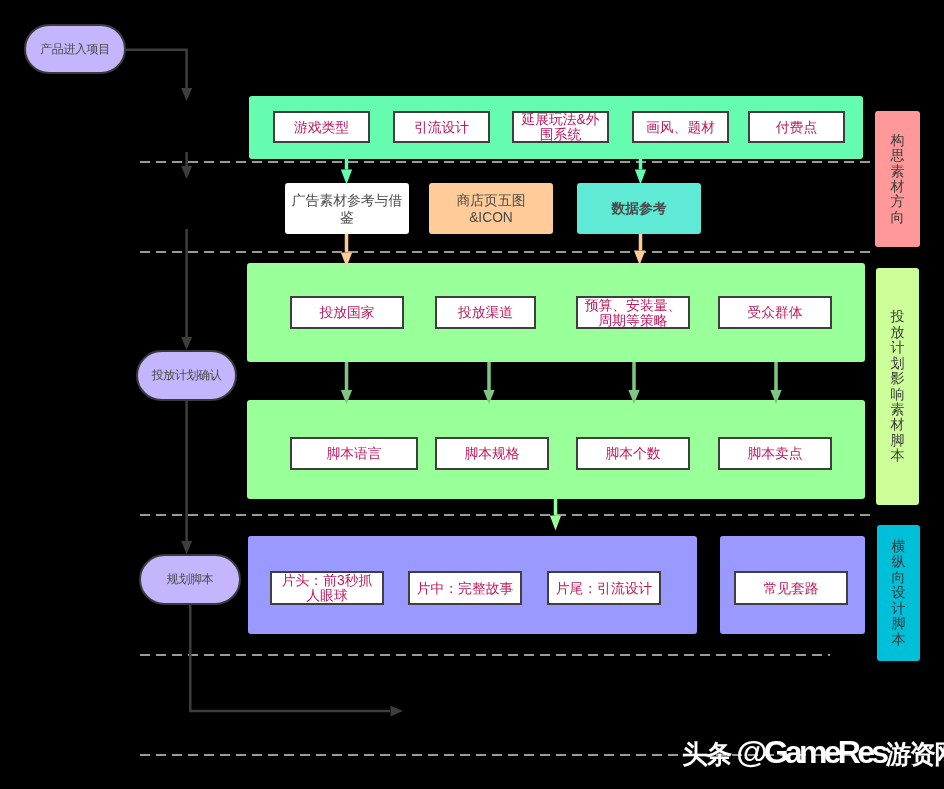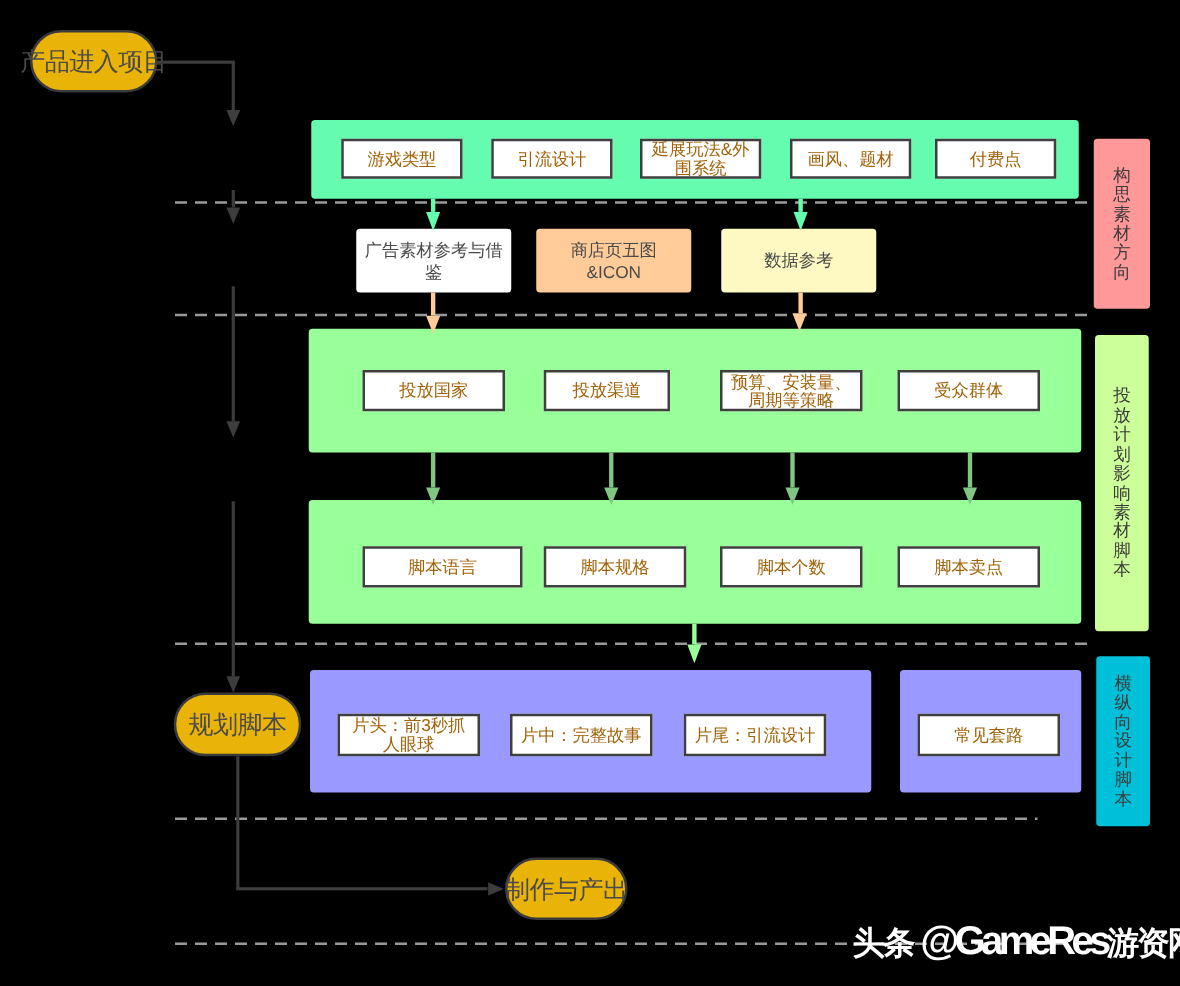--- a/index.html
+++ b/index.html
@@ -3,28 +3,28 @@
 <meta charset="utf-8">
 <title>Creative Production Flowchart</title>
 <style>
   html,body{margin:0;padding:0;background:#000;}
   body{-webkit-font-smoothing:antialiased;width:944px;height:789px;overflow:hidden;
        font-family:"Liberation Sans","DejaVu Sans",sans-serif;}
   #stage{position:relative;width:944px;height:789px;background:#000;overflow:hidden;}
   .abs{position:absolute;box-sizing:border-box;}
 
   
-  .node{background:#eab308;border:2.5px solid #3a3a3a;border-radius:26px;
+  .node{background:#c4b5fd;border:2.5px solid #3a3a3a;border-radius:26px;
         display:flex;align-items:center;justify-content:center;
-        color:#4a4a4a;font-size:20px;letter-spacing:-0.4px;white-space:nowrap;}
+        color:#4a4a4a;font-size:12px;letter-spacing:-0.4px;white-space:nowrap;}
 
   
   .wbox{background:#fff;border:2px solid #3f3f3f;
         display:flex;align-items:center;justify-content:center;text-align:center;
-        color:#a16207;font-size:13.8px;line-height:15px;}
+        color:#be185d;font-size:13.8px;line-height:15px;}
 
   
   .cbox{border-radius:3px;display:flex;align-items:center;justify-content:center;
         text-align:center;color:#4a4a4a;font-size:13.8px;line-height:17px;padding:0 4px;}
 
   
   .panel{border-radius:3px;}
 
   
   .sidelab{border-radius:3px;display:flex;align-items:center;justify-content:center;
@@ -74,21 +74,21 @@
       <div>广告素材参考与借</div>
       <div>鉴</div>
     </div>
   </div>
   <div class="abs cbox" style="left: 429px; top: 183px; width: 124px; height: 51px; background: rgb(255, 204, 153);">
     <div>
       <div>商店页五图</div>
       <div>&amp;ICON</div>
     </div>
   </div>
-  <div class="abs cbox" style="left: 577px; top: 183px; width: 124px; height: 51px; background: #fef9c3;">数据参考</div>
+  <div class="abs cbox" style="left: 577px; top: 183px; width: 124px; height: 51px; background: #5eead4; font-weight: bold;">数据参考</div>
 
   <div class="abs wbox" style="left:290px;top:296px;width:114px;height:33px">投放国家</div>
   <div class="abs wbox" style="left:435px;top:296px;width:101px;height:33px">投放渠道</div>
   <div class="abs wbox" style="left:576px;top:296px;width:114px;height:33px">
     <div>
       <div>预算、安装量、</div>
       <div>周期等策略</div>
     </div>
   </div>
   <div class="abs wbox" style="left:718px;top:296px;width:114px;height:33px">受众群体</div>
@@ -139,22 +139,22 @@
         <span class="ch">纵</span>
         <span class="ch">向</span>
         <span class="ch">设</span>
         <span class="ch">计</span>
         <span class="ch">脚</span>
         <span class="ch">本</span>
       </span>
   </div>
 
   <div class="abs node" style="left:24px;top:24px;width:102px;height:50px">产品进入项目</div>
+  <div class="abs node" style="left:136px;top:350px;width:101px;height:51px">投放计划确认</div>
   <div class="abs node" style="left:139px;top:554px;width:102px;height:51px">规划脚本</div>
-  <div class="abs node" style="left:404px;top:686px;width:98px;height:50px">制作与产出</div>
 
   <div class="wm" style="left:648px;top:737px"><span class="wm-cjk">头条 </span><span class="wm-latin">@GameRes</span><span class="wm-cjk">游资网</span></div>
 
   <svg class="conn" width="944" height="789" viewBox="0 0 944 789">
     <g>
       <rect x="125" y="48.5" width="62.5" height="2.5" fill="#3D3D3D"></rect>
     </g>
     <g>
       <rect x="185.35" y="49" width="2.5" height="39" fill="#3D3D3D"></rect>
       <path d="M 181.1 88 L 192.1 88 L 186.6 101 Z" fill="#3D3D3D"></path>

